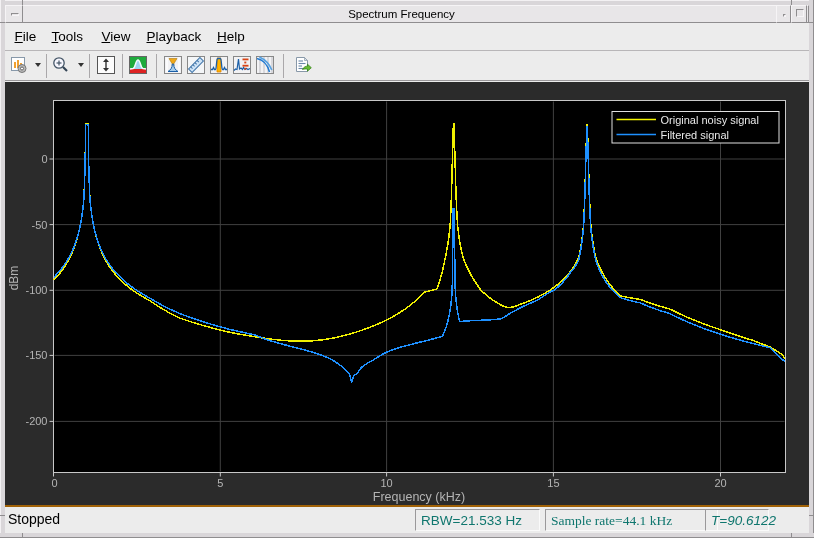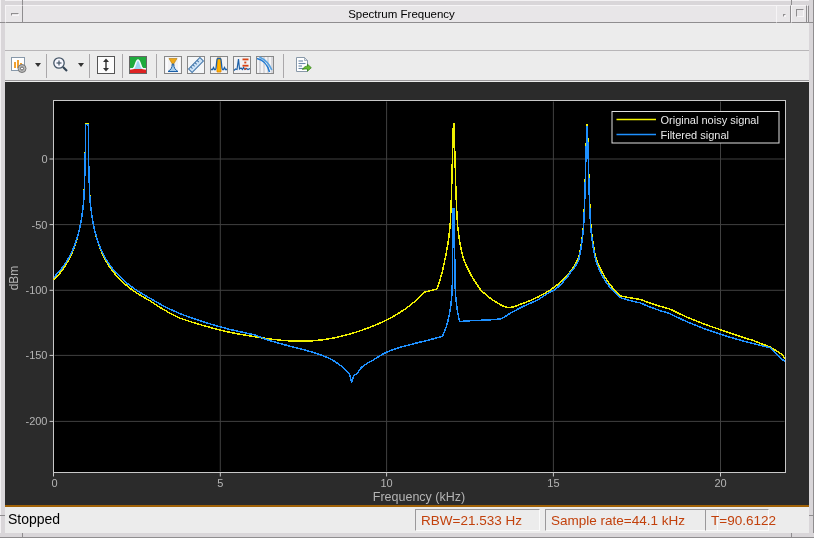--- a/index.html
+++ b/index.html
@@ -23,21 +23,21 @@
 .glyph-dot { position:absolute; left:6px; top:8px; width:3px; height:3px; background:#e8e6e8; border-top:1px solid #8f8d8f; border-left:1px solid #8f8d8f; border-bottom:1px solid #f6f4f6; border-right:1px solid #f6f4f6; }
 .glyph-box { position:absolute; left:4px; top:3px; width:8px; height:8px; background:#e8e6e8; border:1px solid #8f8d8f; border-bottom-color:#f6f4f6; border-right-color:#f6f4f6; }
 
 .client { position:absolute; left:5px; top:23px; width:804px; height:510px; background:#ececec; }
 .menubar { position:absolute; left:0; top:0; width:804px; height:27px; background:#ececec; font-size:13.5px; color:#000; }
 .menubar span { position:absolute; top:6px; }
 .toolbar { position:absolute; left:0; top:27px; width:804px; height:31px; background:#ececec; border-top:1px solid #b8b6b8; border-bottom:1px solid #9a989a; }
 .tsep { position:absolute; top:3px; width:1px; height:24px; background:#aaa8aa; }
 .plotpanel { position:absolute; left:0; top:59px; width:804px; height:423px; background:#2b2b2b; }
 .statusbar { position:absolute; left:0; top:482px; width:804px; height:28px; background:#ececec; border-top:2px solid #a16207; font-size:13.5px; }
-.spanel { position:absolute; top:2px; height:22px; border:1px solid #9a989a; border-bottom-color:#fafafa; border-right-color:#fafafa; line-height:21px; padding-left:5px; color:#c2410c; }
+.spanel { position:absolute; top:2px; height:22px; border:1px solid #9a989a; border-bottom-color:#fafafa; border-right-color:#fafafa; line-height:21px; padding-left:5px; color:#0f766e; }
 </style>
 </head>
 <body>
 <div class="frame-top"></div>
 <div class="frame-left"></div>
 <div class="frame-right"></div>
 <div class="frame-bottom"></div>
 <div class="titlebar"></div>
 <div class="tb-btn tb-menu">
     <div class="glyph-dash"></div>
@@ -51,20 +51,27 @@
   </div>
 <div class="cut" style="left:22px;top:0;width:1px;height:5px;"></div>
 <div class="cut" style="left:791px;top:0;width:1px;height:5px;"></div>
 <div class="cut" style="left:22px;bottom:0;width:1px;height:5px;"></div>
 <div class="cut" style="left:791px;bottom:0;width:1px;height:5px;"></div>
 <div class="cut" style="left:0;top:22px;width:5px;height:1px;"></div>
 <div class="cut" style="right:0;top:22px;width:5px;height:1px;"></div>
 <div class="cut" style="left:0;bottom:22px;width:5px;height:1px;"></div>
 <div class="cut" style="right:0;bottom:22px;width:5px;height:1px;"></div>
 <div class="client">
+  <div class="menubar">
+    <span style="left:9.5px;"><u>F</u>ile</span>
+    <span style="left:46.5px;"><u>T</u>ools</span>
+    <span style="left:96.5px;"><u>V</u>iew</span>
+    <span style="left:141.5px;"><u>P</u>layback</span>
+    <span style="left:212px;"><u>H</u>elp</span>
+  </div>
   <div class="toolbar">
     <svg style="position:absolute;left:5px;top:5px;" width="18" height="18" viewBox="0 0 18 18">
         <rect x="1.5" y="1.5" width="13" height="13" fill="#ffffff" stroke="#8899aa"></rect>
 <rect x="4" y="6" width="2" height="6" fill="#f0a030"></rect>
 <rect x="7" y="4" width="2" height="8" fill="#f0a030"></rect>
 <rect x="10" y="7" width="2" height="5" fill="#f0a030"></rect>
 <circle cx="12" cy="12.5" r="4" fill="#b9b9b9" stroke="#777"></circle>
 <circle cx="12" cy="12.5" r="1.5" fill="#ffffff" stroke="#666"></circle>
       </svg>
 <svg style="position:absolute;left:29px;top:11px;" width="8" height="6" viewBox="0 0 8 6">
@@ -190,16 +197,16 @@
 <rect x="607" y="29.5" width="167" height="31.5" fill="#000000" stroke="#e0e0e0" stroke-width="1"></rect>
 <line x1="611.5" y1="37.5" x2="651" y2="37.5" stroke="#f5f500" stroke-width="1.5"></line>
 <line x1="611.5" y1="52.5" x2="651" y2="52.5" stroke="#1e90ff" stroke-width="1.5"></line>
 <text x="655.5" y="41.5" fill="#e8e8e8" font-size="11px" font-family="Liberation Sans, sans-serif">Original noisy signal</text>
 <text x="655.5" y="56.5" fill="#e8e8e8" font-size="11px" font-family="Liberation Sans, sans-serif">Filtered signal</text>
 </svg>
   </div>
   <div class="statusbar">
     <span style="position:absolute;left:3px;top:4px;font-size:14px;">Stopped</span>
     <div class="spanel" style="left:410px;width:125px;">RBW=21.533 Hz</div>
-    <div class="spanel" style="left:540px;width:173px;">Sample rate=44.1 kHz</div>
-    <div class="spanel" style="left:700px;width:64px;">T=90.6122</div>
+    <div class="spanel" style="left:540px;width:173px;font-family:Liberation Serif, serif;">Sample rate=44.1 kHz</div>
+    <div class="spanel" style="left:700px;width:64px;font-style:italic;">T=90.6122</div>
   </div>
 </div>
 
 </body></html>

